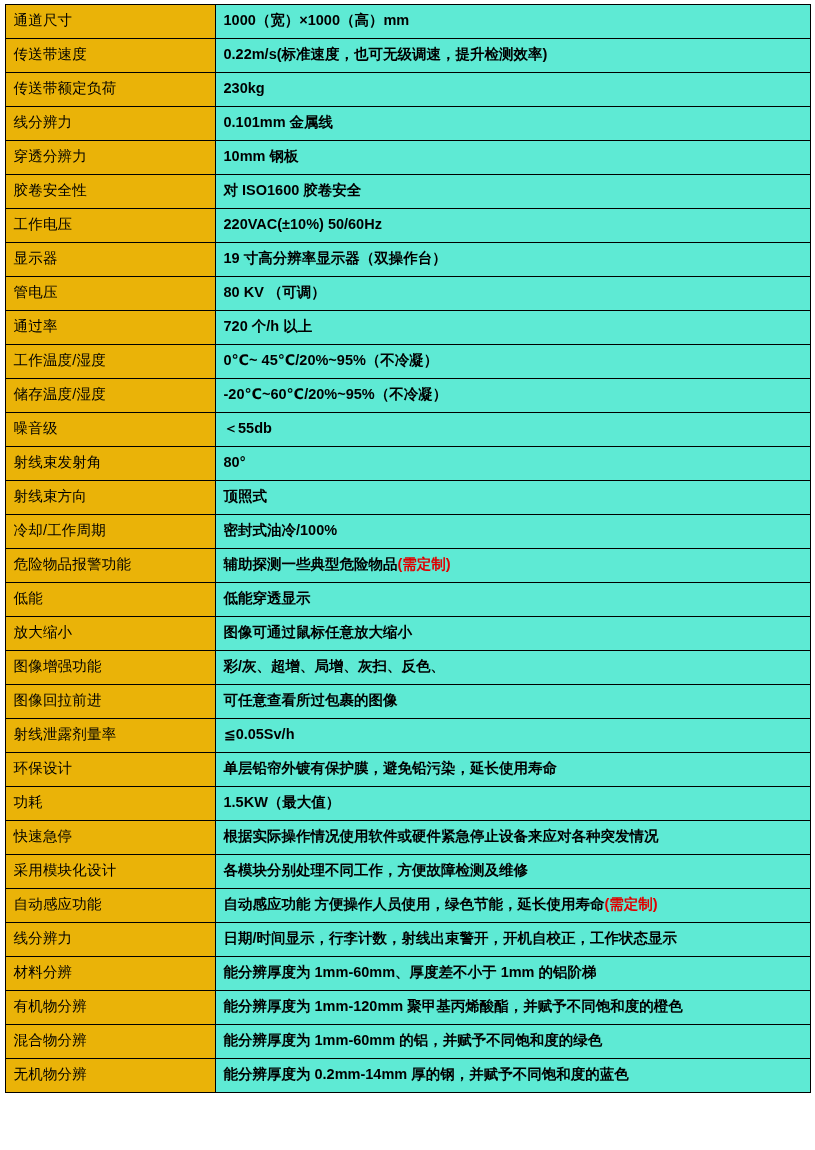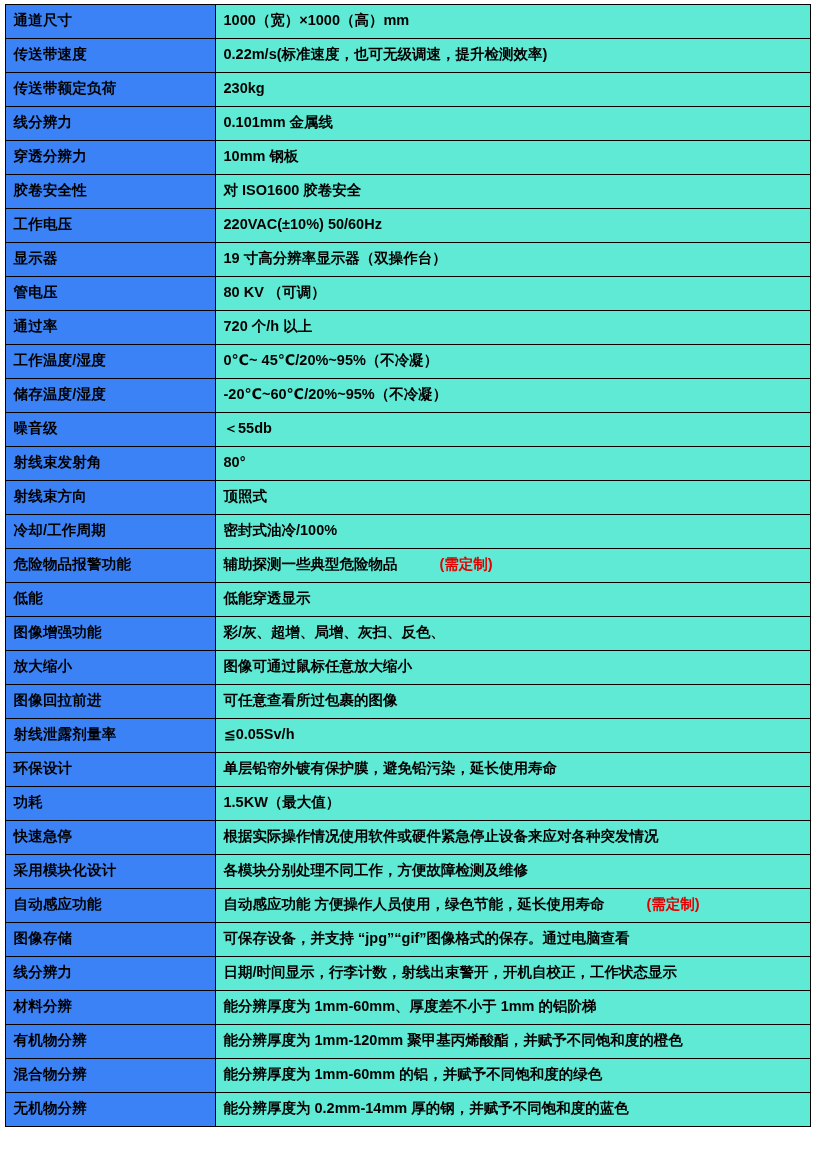--- a/index.html
+++ b/index.html
@@ -26,32 +26,31 @@
     padding: 2px 8px 3px 8px;
     font-size: 14.5px;
     line-height: 1.2;
     height: 28px;
     vertical-align: middle;
     color: #000000;
     white-space: nowrap;
     overflow: hidden;
   }
   #spec-table td.label {
-    background: #3b82f6;
-    font-weight: bold;
+    background: #eab308;
+    font-weight: normal;
     letter-spacing: 0.2px;
   }
   #spec-table td.value {
     background: #5eead4;
     font-weight: bold;
     letter-spacing: 0px;
   }
   .note {
     color: #e00000;
-    margin-left: 42px;
   }
 </style>
 </head>
 <body>
 
 <table id="spec-table">
   <colgroup>
     <col class="label-col">
     <col class="value-col">
   </colgroup>
@@ -122,26 +121,26 @@
       </tr>
       <tr>
         <td class="label">危险物品报警功能</td>
         <td class="value"><span>辅助探测一些典型危险物品</span><span class="note">(需定制)</span></td>
       </tr>
       <tr>
         <td class="label">低能</td>
         <td class="value"><span>低能穿透显示</span></td>
       </tr>
       <tr>
+        <td class="label">放大缩小</td>
+        <td class="value"><span>图像可通过鼠标任意放大缩小</span></td>
+      </tr>
+      <tr>
         <td class="label">图像增强功能</td>
         <td class="value"><span>彩/灰、超增、局增、灰扫、反色、</span></td>
-      </tr>
-      <tr>
-        <td class="label">放大缩小</td>
-        <td class="value"><span>图像可通过鼠标任意放大缩小</span></td>
       </tr>
       <tr>
         <td class="label">图像回拉前进</td>
         <td class="value"><span>可任意查看所过包裹的图像</span></td>
       </tr>
       <tr>
         <td class="label">射线泄露剂量率</td>
         <td class="value"><span>≦0.05Sv/h</span></td>
       </tr>
       <tr>
@@ -158,24 +157,20 @@
       </tr>
       <tr>
         <td class="label">采用模块化设计</td>
         <td class="value"><span>各模块分别处理不同工作，方便故障检测及维修</span></td>
       </tr>
       <tr>
         <td class="label">自动感应功能</td>
         <td class="value"><span>自动感应功能 方便操作人员使用，绿色节能，延长使用寿命</span><span class="note">(需定制)</span></td>
       </tr>
       <tr>
-        <td class="label">图像存储</td>
-        <td class="value"><span>可保存设备，并支持 “jpg”“gif”图像格式的保存。通过电脑查看</span></td>
-      </tr>
-      <tr>
         <td class="label">线分辨力</td>
         <td class="value"><span>日期/时间显示，行李计数，射线出束警开，开机自校正，工作状态显示</span></td>
       </tr>
       <tr>
         <td class="label">材料分辨</td>
         <td class="value"><span>能分辨厚度为 1mm-60mm、厚度差不小于 1mm 的铝阶梯</span></td>
       </tr>
       <tr>
         <td class="label">有机物分辨</td>
         <td class="value"><span>能分辨厚度为 1mm-120mm 聚甲基丙烯酸酯，并赋予不同饱和度的橙色</span></td>

